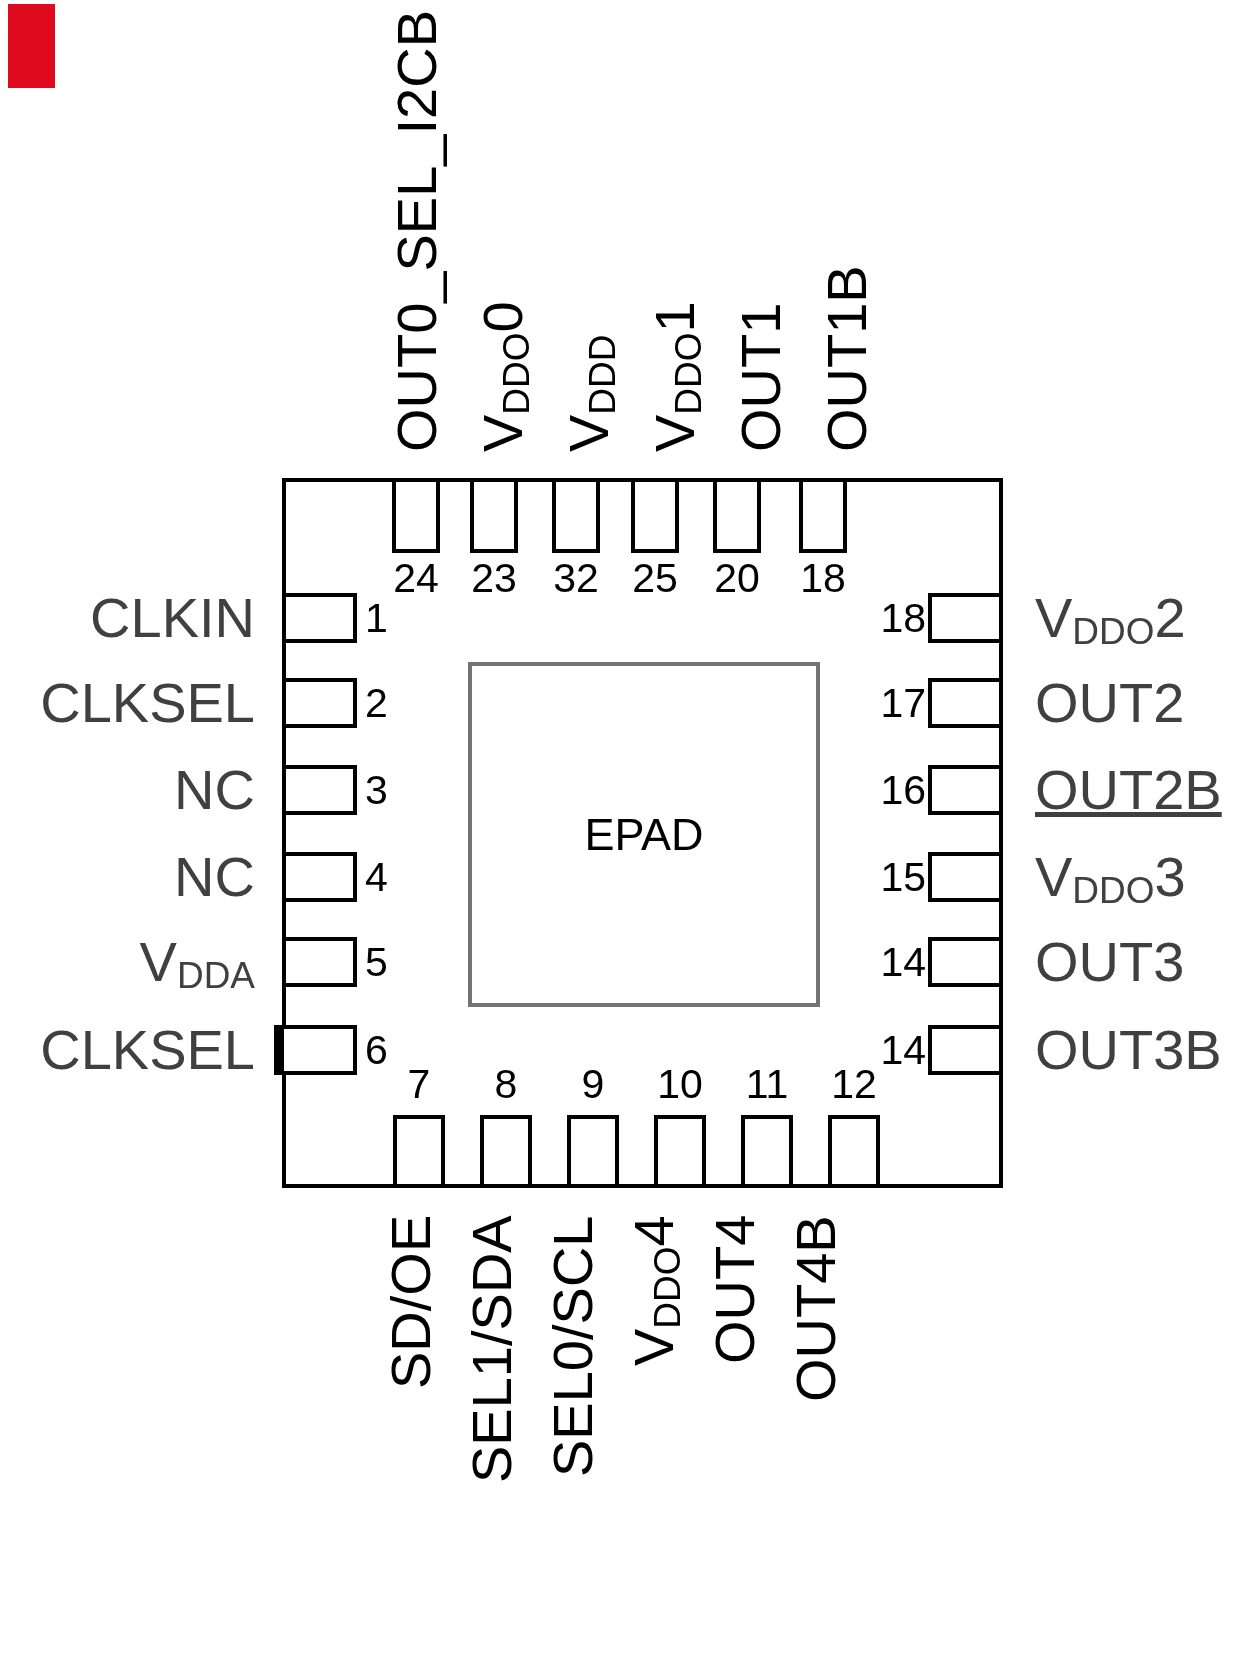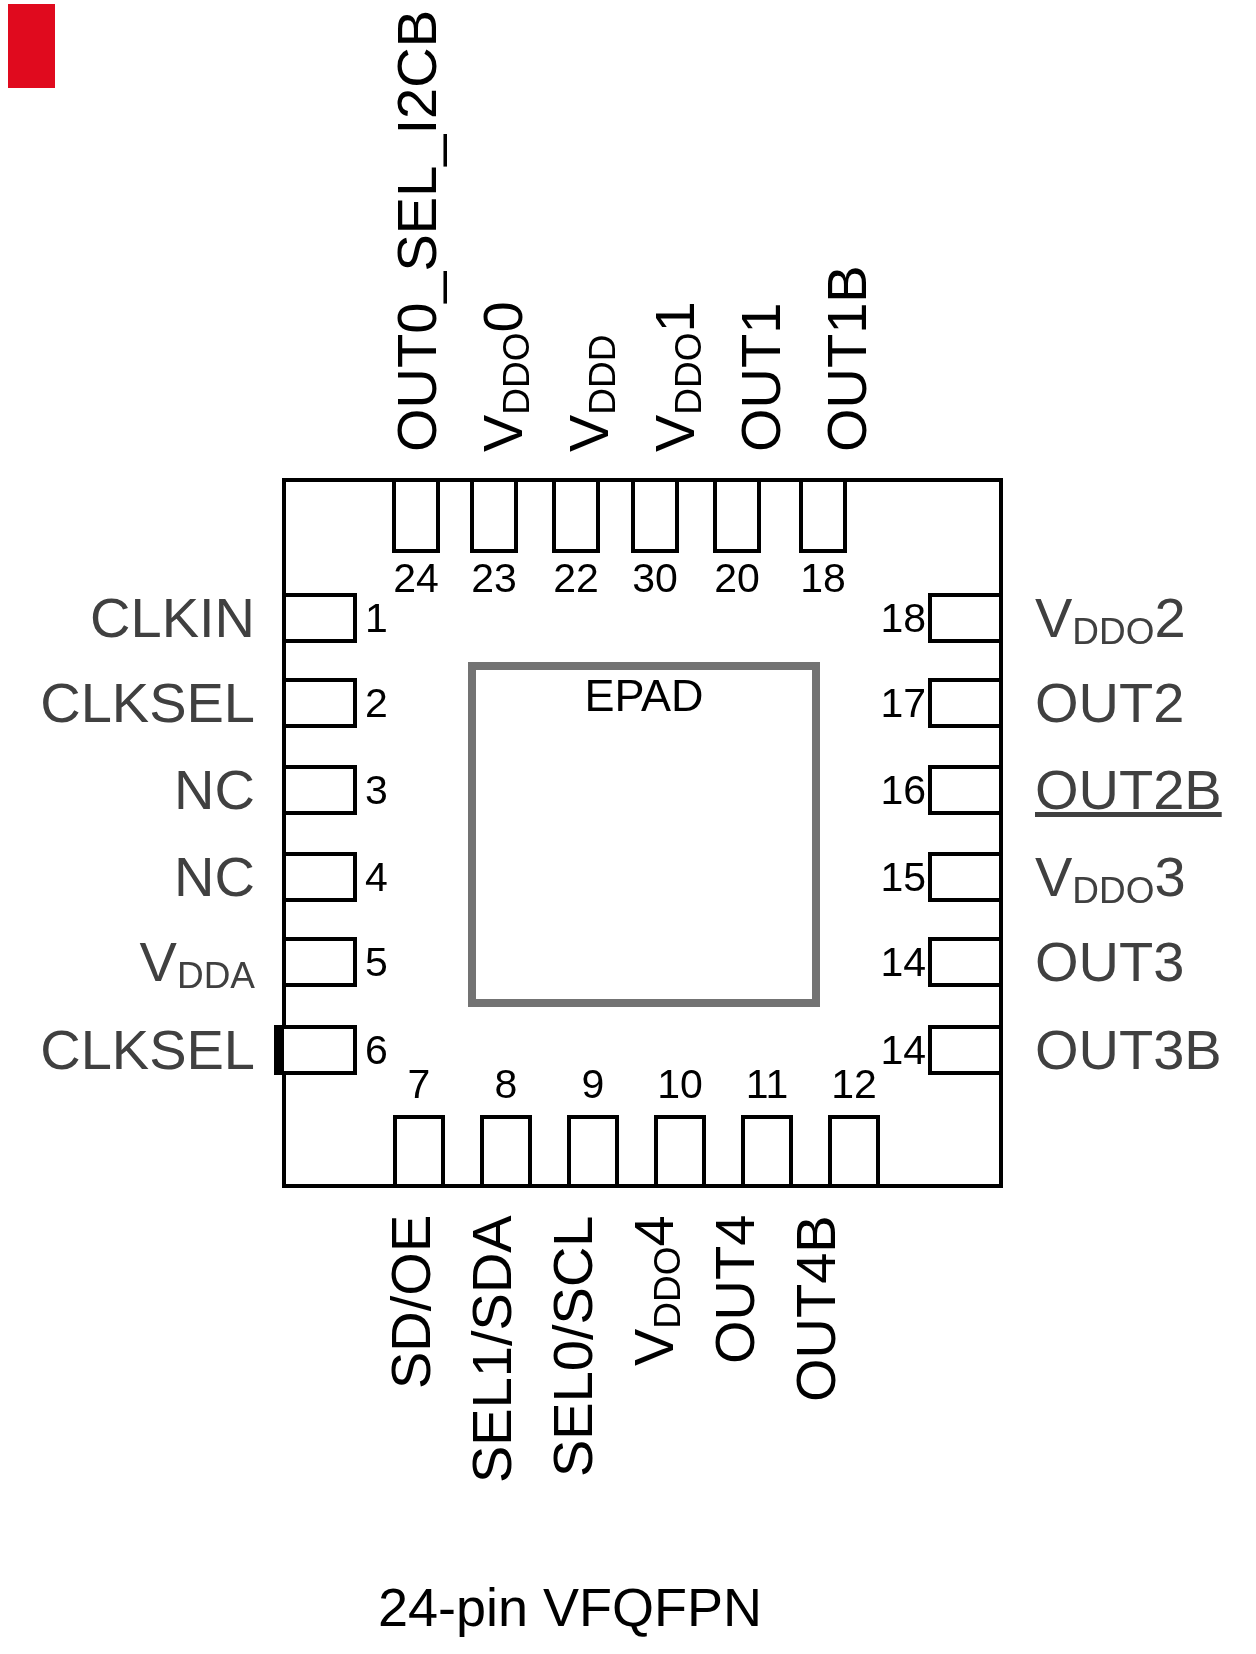--- a/index.html
+++ b/index.html
@@ -2,22 +2,22 @@
 <html><head>
 <meta charset="utf-8">
 <style>
   html,body{margin:0;padding:0;background:#fff;}
   #canvas{position:relative;width:1256px;height:1654px;background:#fff;overflow:hidden;
           font-family:"Liberation Sans","DejaVu Sans",sans-serif;color:#000;}
   .marker{position:absolute;left:8px;top:4px;width:47px;height:84px;}
   .chip{position:absolute;left:282px;top:478px;width:721px;height:710px;
         border:4px solid #000;box-sizing:border-box;}
   .epad{position:absolute;left:468px;top:662px;width:352px;height:345px;
-        border:8px solid #737373;box-sizing:border-box;
-        display:flex;justify-content:center;}
+        border:4px solid #737373;box-sizing:border-box;
+        display:flex;align-items:center;justify-content:center;}
   .epad-label{font-size:45px;}
   .pad{position:absolute;border:4px solid #000;box-sizing:border-box;background:#fff;}
   .pad.pad-thickleft{border-left-width:10px;}
   .num{position:absolute;font-size:41px;line-height:44px;color:#000;}
   .num.side{line-height:50px;}
   .num.ctr{width:90px;text-align:center;}
   .num.rt{width:120px;text-align:right;}
   .hlabel{position:absolute;font-size:56px;line-height:60px;white-space:nowrap;color:#404040;}
   .hlabel.rt{text-align:right;width:255px;left:0;}
   .vlabel{position:absolute;font-size:56px;line-height:64px;white-space:nowrap;color:#000;
@@ -39,24 +39,24 @@
   </div>
 
   <div id="pins-top">
       <div class="pad" style="left: 392px; top: 478px; width: 48px; height: 75px;"></div>
       <div class="num ctr" style="left: 371px; top: 556px;">24</div>
       <div class="vlabel" style="left: 385px; top: 452px;"><span>OUT0_SEL_I2CB</span></div>
       <div class="pad" style="left: 470px; top: 478px; width: 48px; height: 75px;"></div>
       <div class="num ctr" style="left: 449px; top: 556px;">23</div>
       <div class="vlabel" style="left: 471px; top: 452px;"><span>V</span><span class="sub">DDO</span><span>0</span></div>
       <div class="pad" style="left: 552px; top: 478px; width: 48px; height: 75px;"></div>
-      <div class="num ctr" style="left: 531px; top: 556px;">22</div>
+      <div class="num ctr" style="left: 531px; top: 556px;">32</div>
       <div class="vlabel" style="left: 557px; top: 452px;"><span>V</span><span class="sub">DDD</span></div>
       <div class="pad" style="left: 631px; top: 478px; width: 48px; height: 75px;"></div>
-      <div class="num ctr" style="left: 610px; top: 556px;">30</div>
+      <div class="num ctr" style="left: 610px; top: 556px;">25</div>
       <div class="vlabel" style="left: 643px; top: 452px;"><span>V</span><span class="sub">DDO</span><span>1</span></div>
       <div class="pad" style="left: 713px; top: 478px; width: 48px; height: 75px;"></div>
       <div class="num ctr" style="left: 692px; top: 556px;">20</div>
       <div class="vlabel" style="left: 729px; top: 452px;"><span>OUT1</span></div>
       <div class="pad" style="left: 799px; top: 478px; width: 48px; height: 75px;"></div>
       <div class="num ctr" style="left: 778px; top: 556px;">18</div>
       <div class="vlabel" style="left: 815px; top: 452px;"><span>OUT1B</span></div>
     </div>
   <div id="pins-left">
       <div class="pad" style="left: 282px; top: 593px; width: 75px; height: 50px;"></div>
@@ -112,14 +112,13 @@
       <div class="num ctr" style="left: 635px; top: 1062px;">10</div>
       <div class="vlabel" style="left: 622px; top: 1366px;"><span>V</span><span class="sub">DDO</span><span>4</span></div>
       <div class="pad" style="left: 741px; top: 1115px; width: 52px; height: 73px;"></div>
       <div class="num ctr" style="left: 722px; top: 1062px;">11</div>
       <div class="vlabel" style="left: 703px; top: 1364px;"><span>OUT4</span></div>
       <div class="pad" style="left: 828px; top: 1115px; width: 52px; height: 73px;"></div>
       <div class="num ctr" style="left: 809px; top: 1062px;">12</div>
       <div class="vlabel" style="left: 784px; top: 1402px;"><span>OUT4B</span></div>
     </div>
 
-  <div class="caption">24-pin VFQFPN</div>
 </div>
 
 </body></html>

